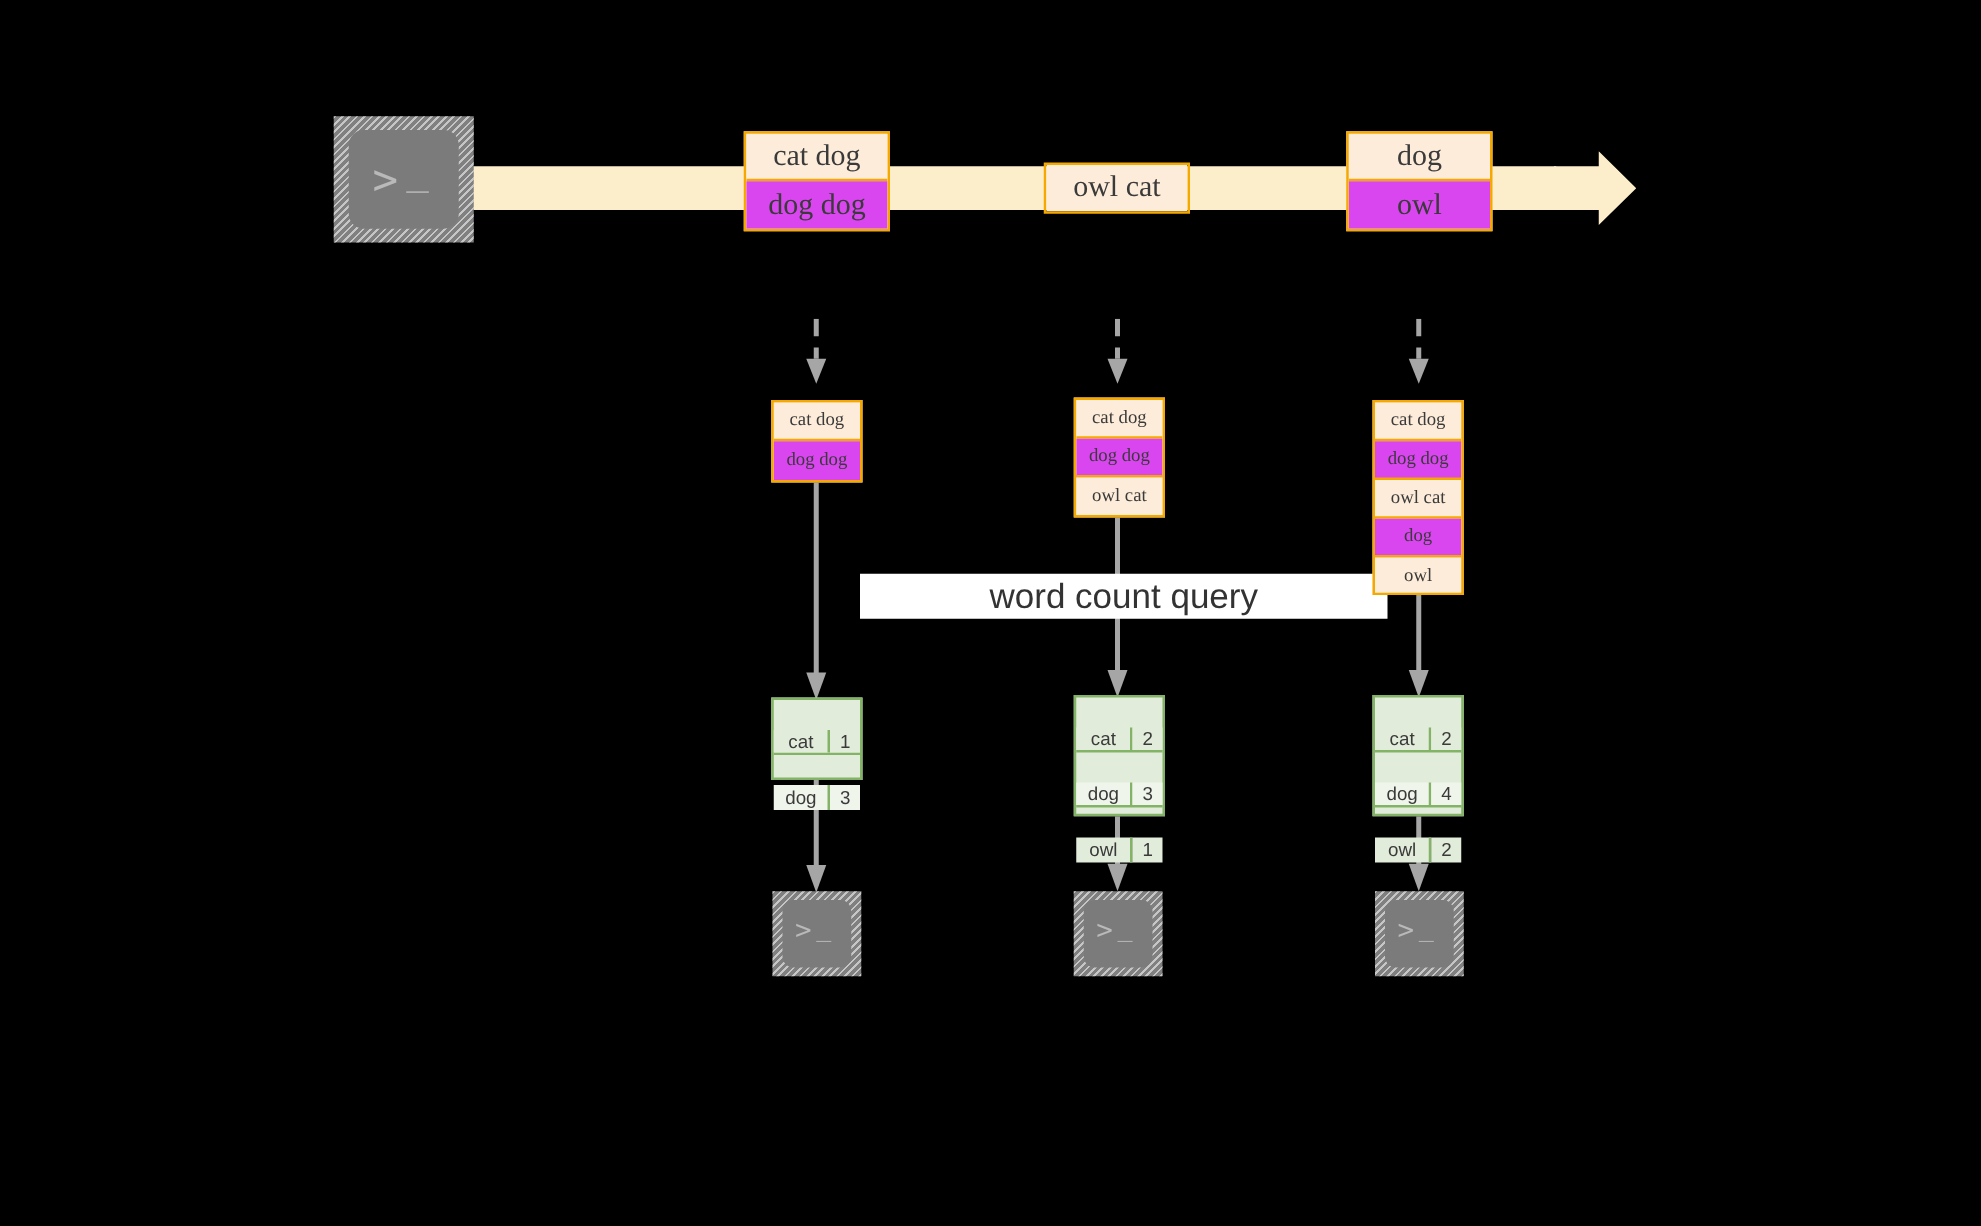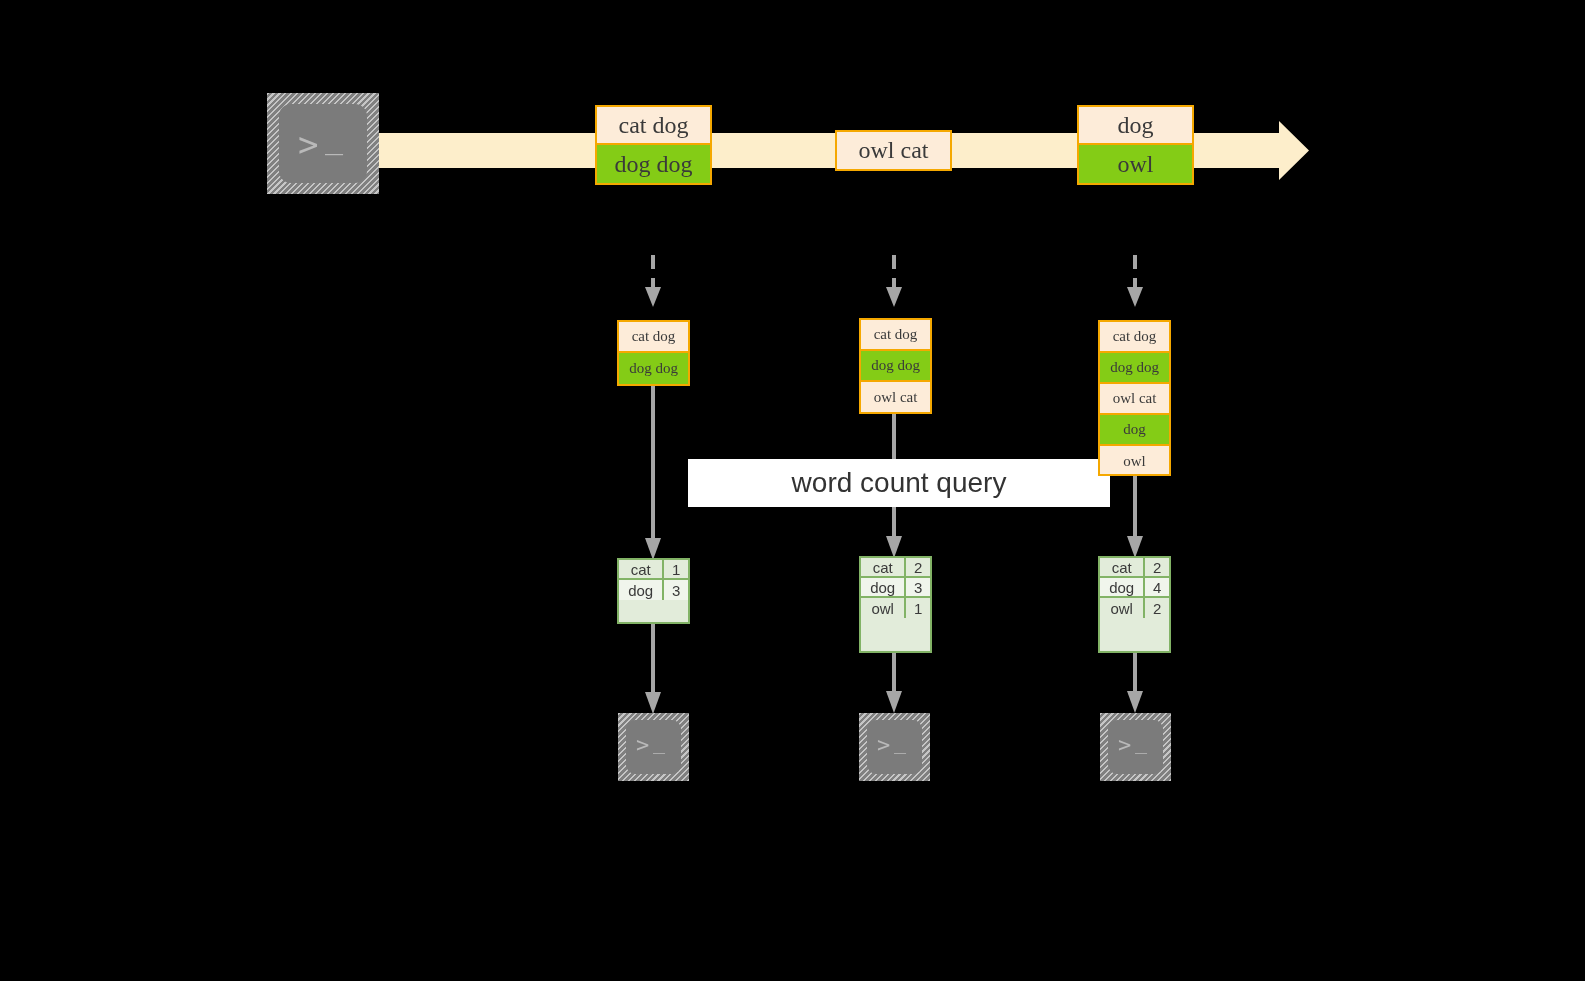--- a/index.html
+++ b/index.html
@@ -83,21 +83,21 @@
   }
   .rec .row {
     box-sizing: border-box;
     display: flex;
     align-items: center;
     justify-content: center;
     background: #fdecd9;
     border-bottom: 2px solid #f5a800;
   }
   .rec .row:last-child { border-bottom: none; }
-  .rec .row.alt { background: #84cc16; }
+  .rec .row.alt { background: #d946ef; }
 
   
   .rec.big { }
   .rec.big .row { height: 36px; font-size: 24px; }
 
   
   .rec.small .row { height: 31px; font-size: 15px; }
 
   
   .res {
@@ -107,20 +107,21 @@
     background: #e2ecda;
     z-index: 6;
     color: #3a3a3a;
     font-size: 15px;
   }
   .res .trow {
     display: flex;
     box-sizing: border-box;
     height: 20px;
     border-bottom: 2px solid #82b366;
+    margin-top: 24px;
   }
   .res .trow:last-child { border-bottom: none; }
   .res .trow.alt .cell { background: #f0f5ec; }
   .res .cell {
     box-sizing: border-box;
     display: flex;
     align-items: center;
     justify-content: center;
     background: #e2ecda;
     border-right: 2px solid #82b366;
@@ -131,21 +132,21 @@
 
   
   .conn { position: absolute; z-index: 4; }
 
   
   .banner {
     position: absolute;
     left: 688px;
     top: 459px;
     width: 422px;
-    height: 48px;
+    height: 36px;
     background: #ffffff;
     z-index: 5;
     display: flex;
     align-items: center;
     justify-content: center;
     text-align: center;
   }
   .banner span {
     font-size: 28px;
     color: #333333;

